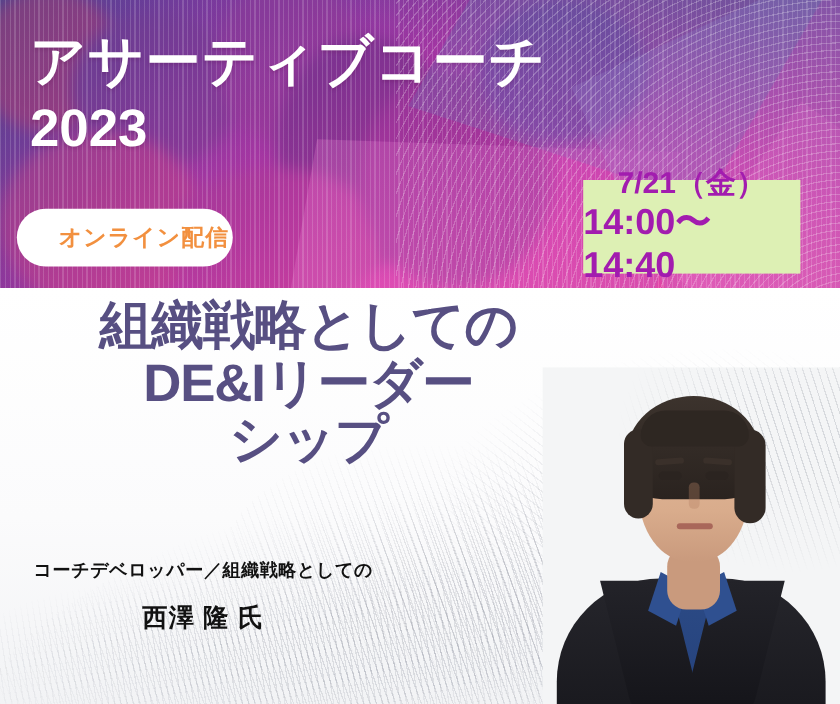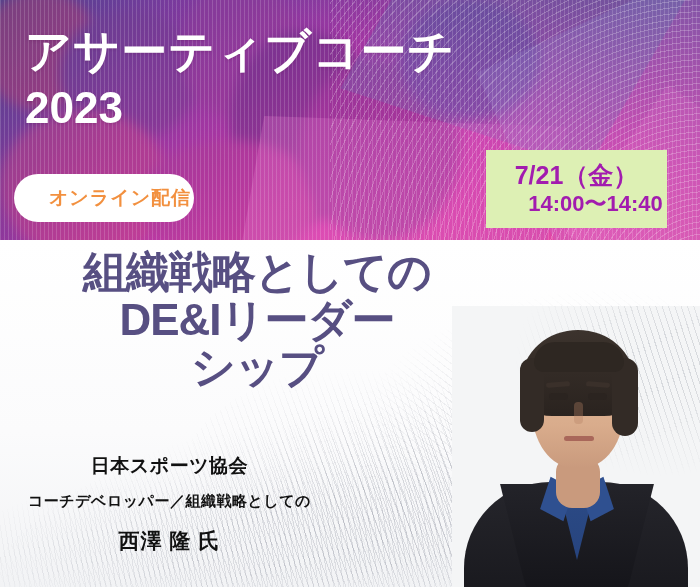--- a/index.html
+++ b/index.html
@@ -90,21 +90,21 @@
 
   .date-box {
     position:absolute; left:486px; top:150px;
     width:181px; height:78px;
     background:#ddf0b4;
     display:flex; flex-direction:column;
     align-items:center; justify-content:center;
     color:#a21caf; font-weight:bold; line-height:1.18;
   }
   .date-box .d1 { font-size:25px; letter-spacing:0px; }
-  .date-box .d2 { font-size:22px; letter-spacing:0px;margin-left:38px; }
+  .date-box .d2 { font-size:30px; letter-spacing:0px; }
 
   
   .lower {
     position:absolute; left:0; top:240px; width:700px; height:347px;
     background:linear-gradient(180deg,#ffffff 0%,#fbfbfc 55%,#f2f3f5 100%);
     overflow:hidden;
     text-align:center;
   }
   .lower .swoosh { position:absolute; opacity:0.75; }
   .sw1 {
@@ -287,21 +287,20 @@
     <div class="swoosh sw1"></div>
     <div class="swoosh sw2"></div>
     <div class="swoosh sw3"></div>
     <div class="swoosh sw4"></div>
 
     <div class="session-title">組織戦略としての
 DE&amp;Iリーダー
 シップ</div>
 
     <div class="speaker">
-      <div class="org">日本スポーツ協会</div>
       <div class="role">コーチデベロッパー／組織戦略としての</div>
       <div class="name">西澤 隆 氏</div>
     </div>
   </div>
 
   <div class="portrait">
     <div class="bg"></div>
     <div class="p-lines"></div>
     <div class="p-shoulders"></div>
     <div class="p-shirt"></div>

